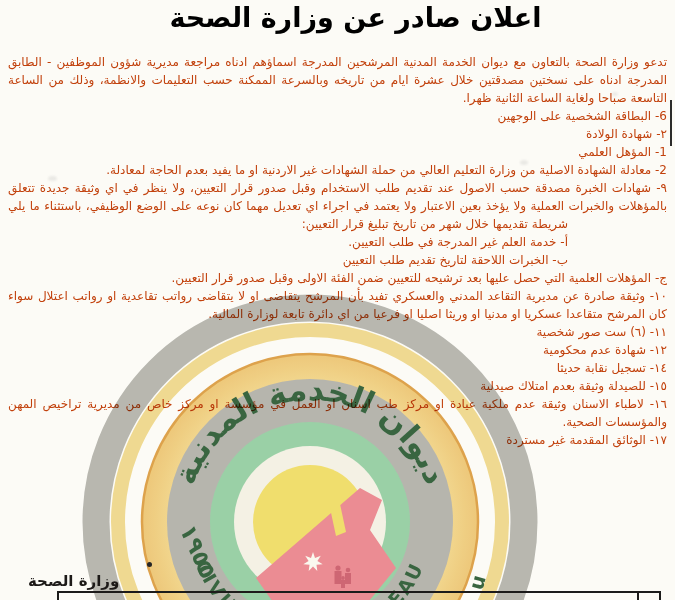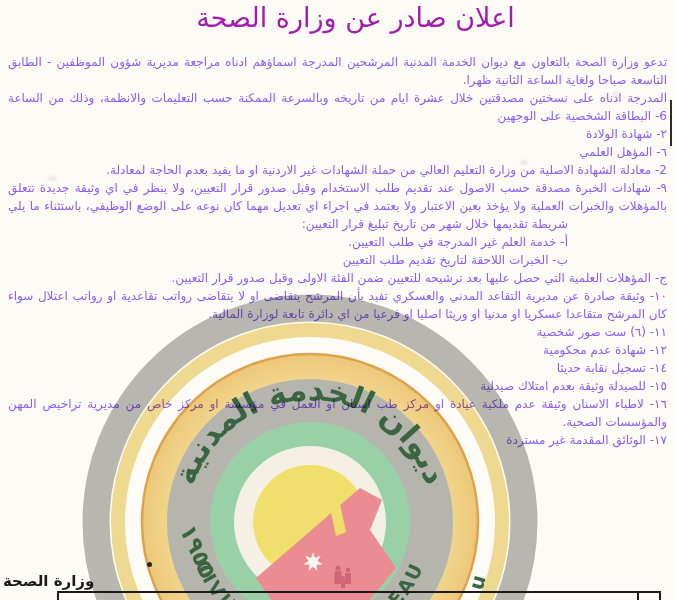--- a/index.html
+++ b/index.html
@@ -5,34 +5,34 @@
   html,body{margin:0;padding:0;}
   body{
     width:675px;height:600px;overflow:hidden;position:relative;
     background:#fcfbf6;
     font-family:"DejaVu Sans",sans-serif;
     color:#2b2824;
   }
   .page-title{
     position:absolute;top:2px;left:0;right:0;z-index:2;
     text-align:center;direction:rtl;
-    font-size:27px;font-weight:normal;color:#a21caf;
+    font-size:27px;font-weight:bold;color:#000000;
     letter-spacing:0;
     padding-left:36px;
   }
   .doc-body{
     position:absolute;top:53px;right:8px;left:8px;z-index:1;
-    direction:rtl;font-size:12px;color:#8b5cf6;
+    direction:rtl;font-size:12px;color:#c2410c;
   }
   .ln{height:18px;line-height:18px;overflow:hidden;}
   .ln.r{text-align:right;white-space:nowrap;}
   .ln.i{text-align:right;white-space:nowrap;padding-right:99px;}
   .ln.j{text-align:justify;text-align-last:justify;}
   .ministry-label{
-    position:absolute;left:3px;top:572px;z-index:3;
+    position:absolute;left:28px;top:572px;z-index:3;
     direction:rtl;font-size:15px;font-weight:bold;color:#1d1a18;
     white-space:nowrap;
   }
   .seal-wrap{
     position:absolute;left:60px;top:272px;width:500px;height:500px;z-index:2;
     mix-blend-mode:multiply;opacity:.95;pointer-events:none;
   }
   .table-frag{position:absolute;background:#1c1b1a;z-index:3;}
   #tbl-top{left:57px;top:591px;width:604px;height:2px;}
   #tbl-left{left:57px;top:591px;width:2px;height:9px;}
@@ -56,25 +56,25 @@
 
 <div class="page-title">اعلان صادر عن وزارة الصحة</div>
 
 <div class="smudge" id="sm1"></div>
 <div class="smudge" id="sm2"></div>
 <div class="smudge" id="sm3"></div>
 
 <div class="doc-body">
 
 <div class="ln j">تدعو وزارة الصحة بالتعاون مع ديوان الخدمة المدنية المرشحين المدرجة اسماؤهم ادناه مراجعة مديرية شؤون الموظفين - الطابق</div>
+    <div class="ln j">المدرجة ادناه على نسختين مصدقتين خلال عشرة ايام من تاريخه وبالسرعة الممكنة حسب التعليمات والانظمة، وذلك من الساعة</div>
     <div class="ln r">التاسعة صباحا ولغاية الساعة الثانية ظهرا.</div>
-    <div class="ln j">المدرجة ادناه على نسختين مصدقتين خلال عشرة ايام من تاريخه وبالسرعة الممكنة حسب التعليمات والانظمة، وذلك من الساعة</div>
     <div class="ln r">6- البطاقة الشخصية على الوجهين</div>
     <div class="ln r">٢- شهادة الولادة</div>
-    <div class="ln r">٦- المؤهل العلمي</div>
+    <div class="ln r">1- المؤهل العلمي</div>
     <div class="ln r">2- معادلة الشهادة الاصلية من وزارة التعليم العالي من حملة الشهادات غير الاردنية او ما يفيد بعدم الحاجة لمعادلة.</div>
     <div class="ln j">٩- شهادات الخبرة مصدقة حسب الاصول عند تقديم طلب الاستخدام وقبل صدور قرار التعيين، ولا ينظر في اي وثيقة جديدة تتعلق</div>
     <div class="ln j">بالمؤهلات والخبرات العملية ولا يؤخذ بعين الاعتبار ولا يعتمد في اجراء اي تعديل مهما كان نوعه على الوضع الوظيفي، باستثناء ما يلي</div>
     <div class="ln i">شريطة تقديمها خلال شهر من تاريخ تبليغ قرار التعيين:</div>
     <div class="ln i">أ- خدمة العلم غير المدرجة في طلب التعيين.</div>
     <div class="ln i">ب- الخبرات اللاحقة لتاريخ تقديم طلب التعيين</div>
     <div class="ln r">ج- المؤهلات العلمية التي حصل عليها بعد ترشيحه للتعيين ضمن الفئة الاولى وقبل صدور قرار التعيين.</div>
     <div class="ln j">١٠- وثيقة صادرة عن مديرية التقاعد المدني والعسكري تفيد بأن المرشح يتقاضى او لا يتقاضى رواتب تقاعدية او رواتب اعتلال سواء</div>
     <div class="ln r">كان المرشح متقاعدا عسكريا او مدنيا او وريثا اصليا او فرعيا من اي دائرة تابعة لوزارة المالية.</div>
     <div class="ln r">١١- (٦) ست صور شخصية</div>

